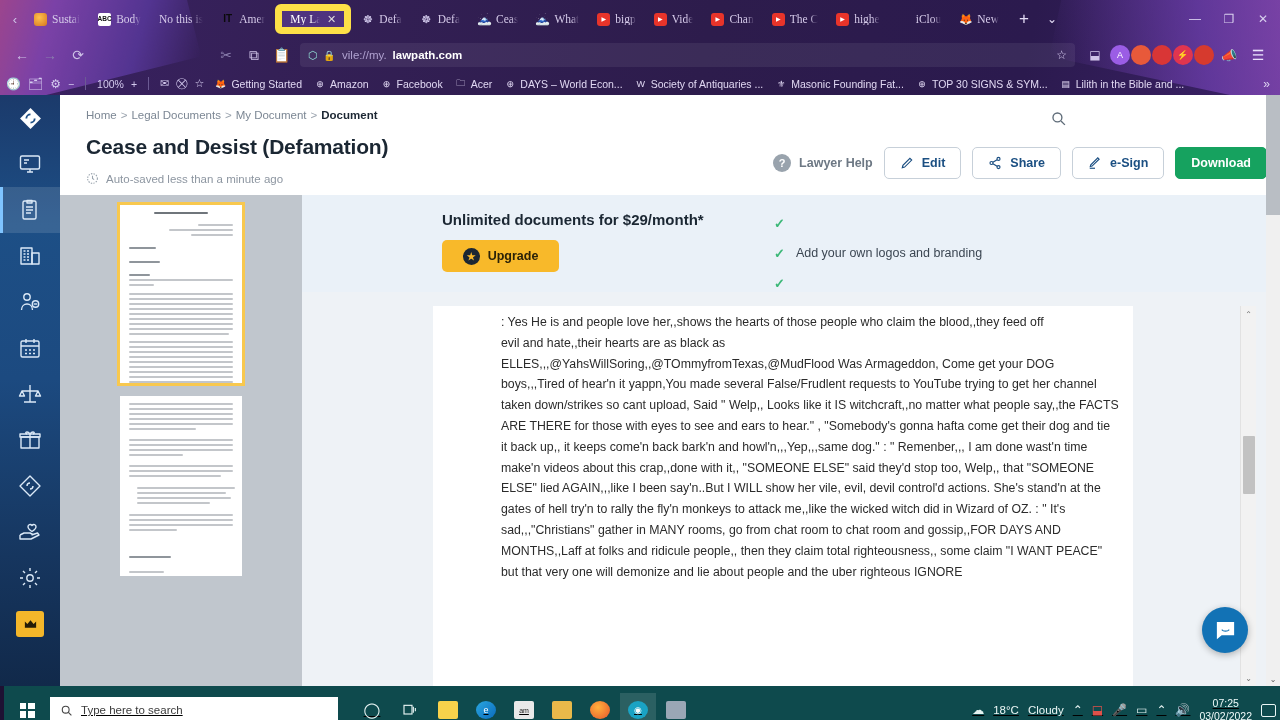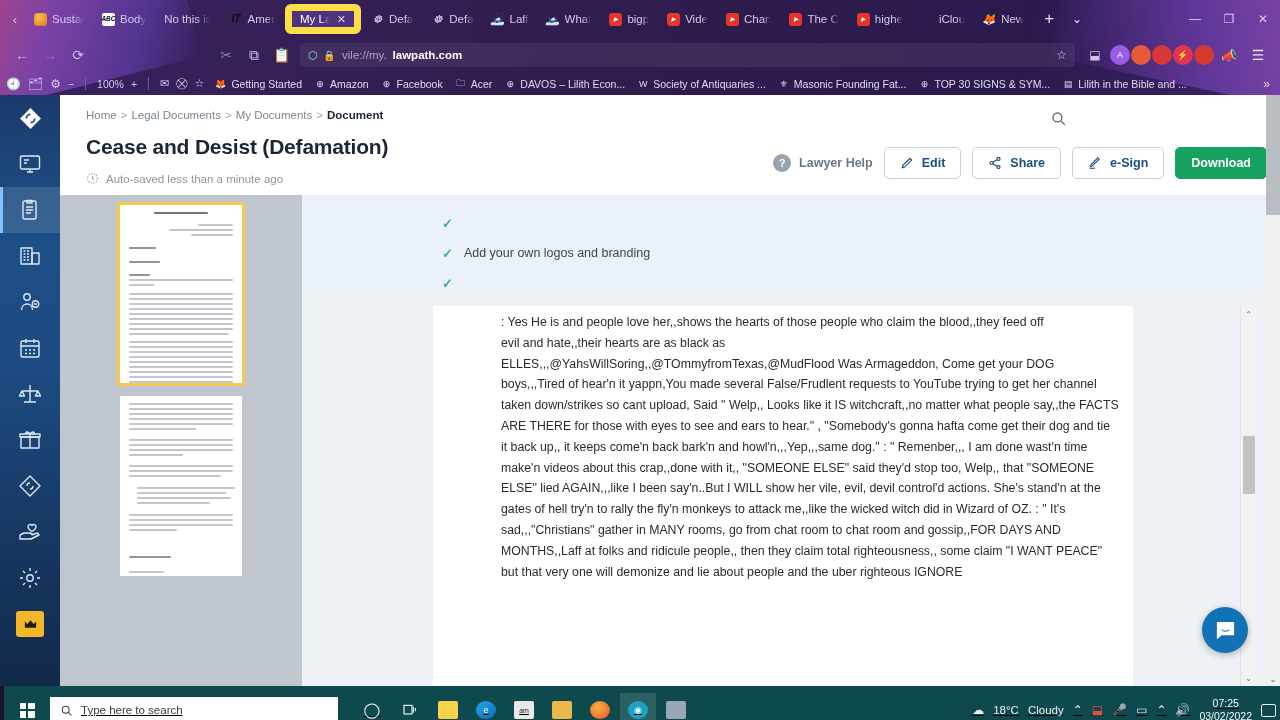--- a/index.html
+++ b/index.html
@@ -42,30 +42,31 @@
     display: flex; align-items: center; gap: 5px;
     height: 30px; padding: 0 8px; border-radius: 6px;
     color: #d6cbea; font-size: 11.5px; white-space: nowrap;
     max-width: 66px; overflow: hidden; position: relative; flex: none;
     margin-right: 2px;
   }
   .tab .tlabel {
     overflow: hidden; text-overflow: clip; white-space: nowrap;
     -webkit-mask-image: linear-gradient(to right,#000 70%,transparent 100%);
     mask-image: linear-gradient(to right,#000 70%,transparent 100%);
+    font-family: Liberation Serif, serif;
   }
   .tab.active {
     background: rgba(120,80,190,0.40);
     border: 7px solid #fde047; color: #fff; max-width: 76px;
   }
   .tab .tclose { color: #ddd; font-size: 11px; margin-left: 2px; }
   .fav {
     width: 13px; height: 13px; flex: none; border-radius: 3px;
     display: flex; align-items: center; justify-content: center;
-    font-size: 8px; color: #fff; line-height: 1; font-style: italic;
+    font-size: 8px; color: #fff; line-height: 1;
   }
   .fav.yt { background:#e8342a; border-radius:3px; font-size:7px; }
   .fav.yt::after { content:"▶"; font-size:6px; color:#fff; }
   .fav.abc { background:#fff; color:#111; font-weight:700; font-size:6.5px; border-radius:2px; }
   .fav.it { background:transparent; color:#0a0a0a; font-weight:700; font-size:10px; }
   .fav.skull { background:transparent; color:#e6dfff; font-size:11px; }
   .fav.wave { background:transparent; color:#28b6e8; font-size:12px; }
   .fav.apple { background:transparent; color:#e9e4f5; font-size:11px; }
   .fav.fire { background:transparent; font-size:11px; }
   .fav.coin { background: radial-gradient(circle at 40% 35%, #ffc14d, #d7761f); }
@@ -287,21 +288,21 @@
         <div class="tab">
           <span class="fav skull">☸</span>
           <span class="tlabel">Defa</span>
         </div>
         <div class="tab">
           <span class="fav skull">☸</span>
           <span class="tlabel">Defa</span>
         </div>
         <div class="tab">
           <span class="fav wave">🗻</span>
-          <span class="tlabel">Laff</span>
+          <span class="tlabel">Ceas</span>
         </div>
         <div class="tab">
           <span class="fav wave">🗻</span>
           <span class="tlabel">What</span>
         </div>
         <div class="tab">
           <span class="fav yt"></span>
           <span class="tlabel">bigp</span>
         </div>
         <div class="tab">
@@ -391,21 +392,21 @@
         <div class="bm">
           <span class="bmi">⊕</span>
           <span>Facebook</span>
         </div>
         <div class="bm">
           <span class="bmi">🗀</span>
           <span>Acer</span>
         </div>
         <div class="bm">
           <span class="bmi">⊕</span>
-          <span>DAVOS – Lilith Econ...</span>
+          <span>DAYS – World Econ...</span>
         </div>
         <div class="bm">
           <span class="bmi">W</span>
           <span>Society of Antiquaries ...</span>
         </div>
         <div class="bm">
           <span class="bmi">⚜</span>
           <span>Masonic Founding Fat...</span>
         </div>
         <div class="bm">
@@ -497,21 +498,21 @@
           </div>
         </div>
       <div class="rail-crown">
         <svg viewBox="0 0 24 24" width="15" height="15" fill="#241c06">
             <path d="M3 7l4 4 5-6 5 6 4-4v10H3z"></path>
           </svg>
       </div>
     </div>
 
     <div class="doc-header">
-      <div class="breadcrumb" id="breadcrumb"><span class="crumb">Home</span><span class="sep">&gt;</span><span class="crumb">Legal Documents</span><span class="sep">&gt;</span><span class="crumb">My Documents</span><span class="sep">&gt;</span><span class="crumb cur">Document</span></div>
+      <div class="breadcrumb" id="breadcrumb"><span class="crumb">Home</span><span class="sep">&gt;</span><span class="crumb">Legal Documents</span><span class="sep">&gt;</span><span class="crumb">My Document</span><span class="sep">&gt;</span><span class="crumb cur">Document</span></div>
       <div class="doc-title">Cease and Desist (Defamation)</div>
       <div class="autosave">
         <svg class="cl" viewBox="0 0 24 24" fill="none" stroke="#99a3ad" stroke-width="2">
           <circle cx="12" cy="12" r="9" stroke-dasharray="2.6 2.2"></circle>
             <path d="M12 7v5l3 2"></path>
         </svg>
         <span>Auto-saved less than a minute ago</span>
       </div>
       <div class="hdr-search">
         <svg viewBox="0 0 24 24" width="17" height="17" fill="none" stroke="#5e6b78" stroke-width="1.9">
@@ -547,20 +548,27 @@
           <span>e-Sign</span>
         </div>
         <div class="btn green">
           <span>Download</span>
         </div>
       </div>
     </div>
 
     <div class="banner">
       <div class="banner-inner">
+        <div class="bn-left">
+          <div class="bn-title">Unlimited documents for $29/month*</div>
+          <div class="upgrade-btn">
+            <span class="up-star">★</span>
+            <span>Upgrade</span>
+          </div>
+        </div>
         <div class="bn-list" id="bn-list">
             <div class="bn-li">
               <span class="tick">✓</span>
             </div>
             <div class="bn-li">
               <span class="tick">✓</span>
               <span>Add your own logos and branding</span>
             </div>
             <div class="bn-li">
               <span class="tick">✓</span>

